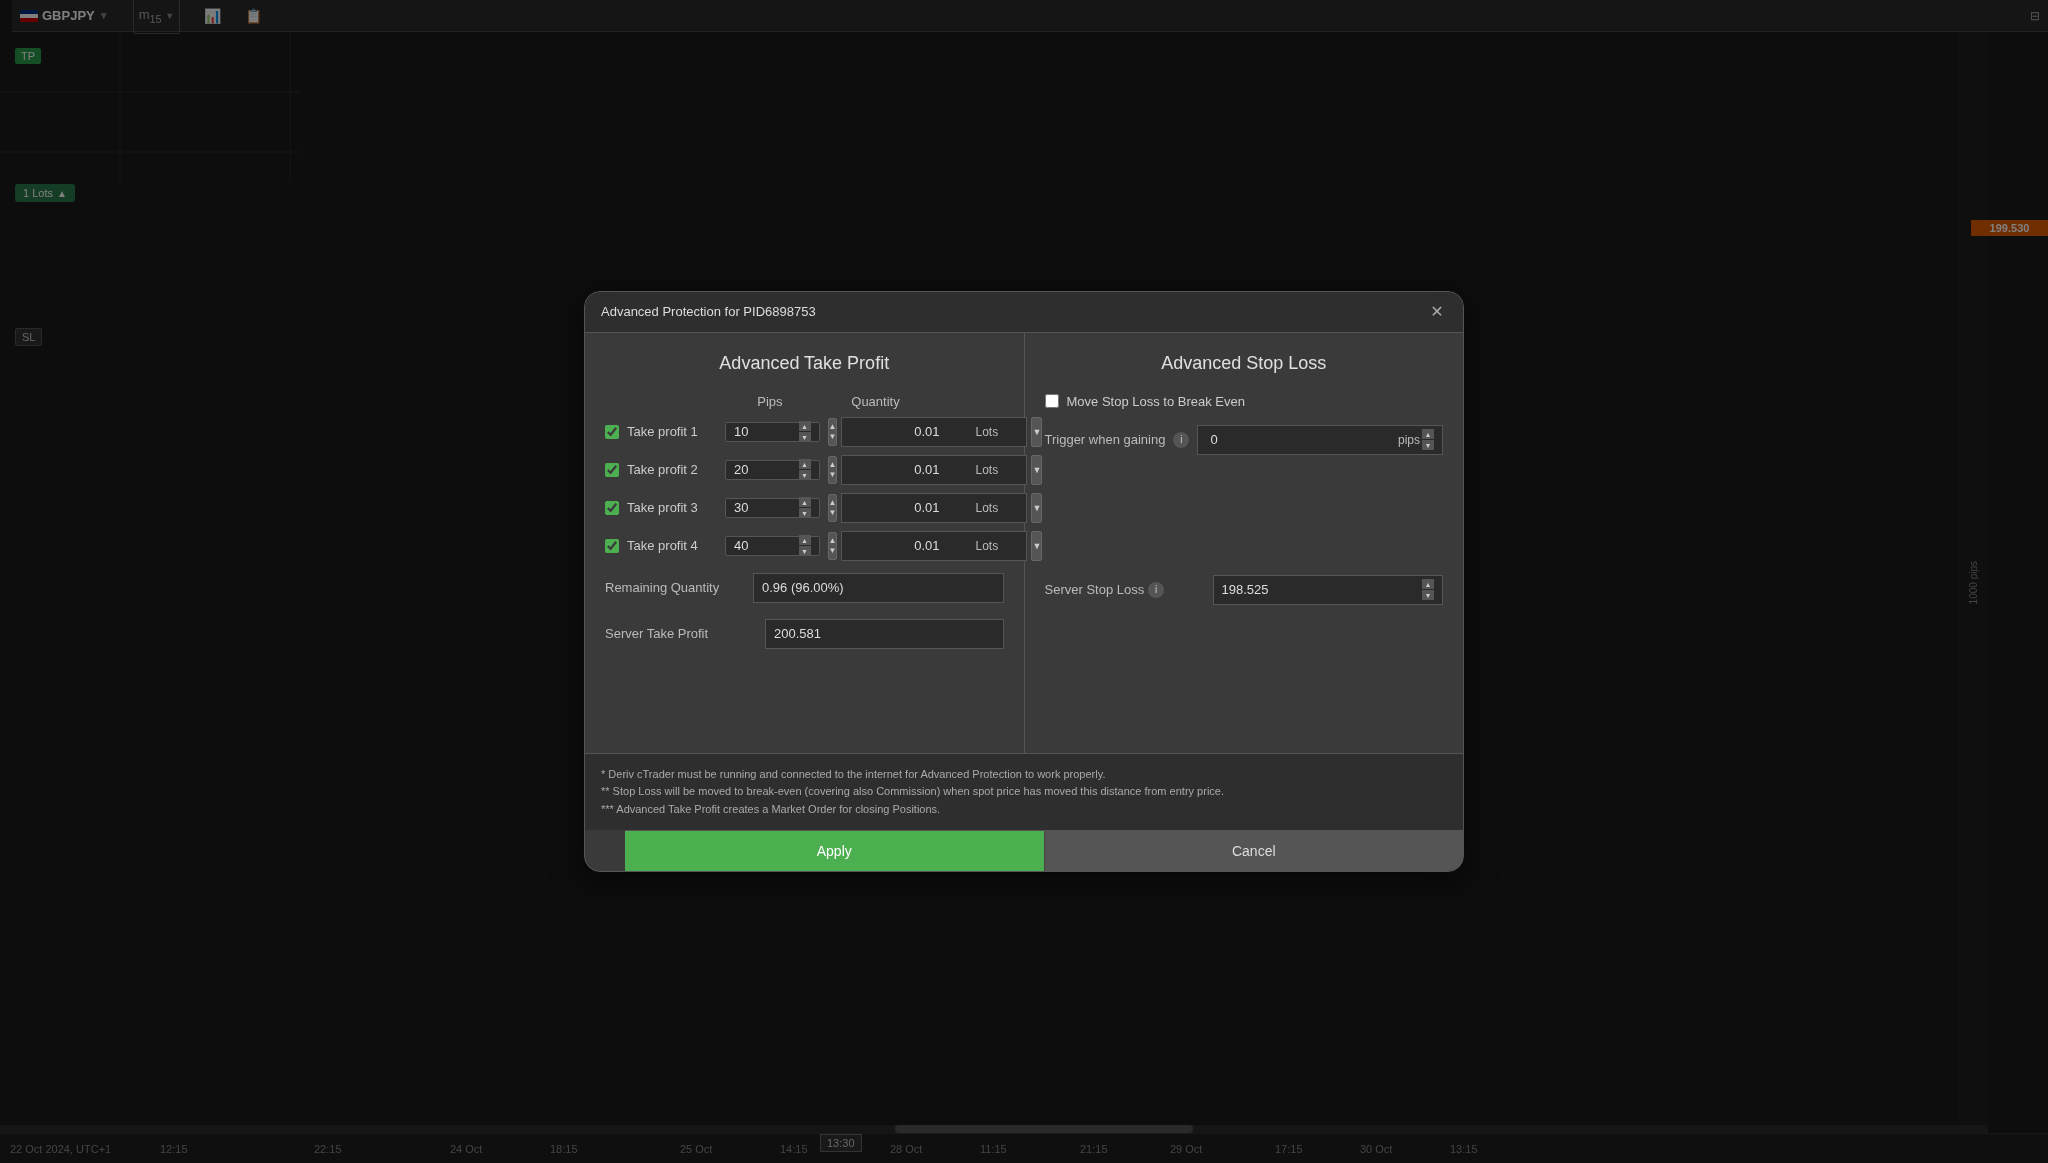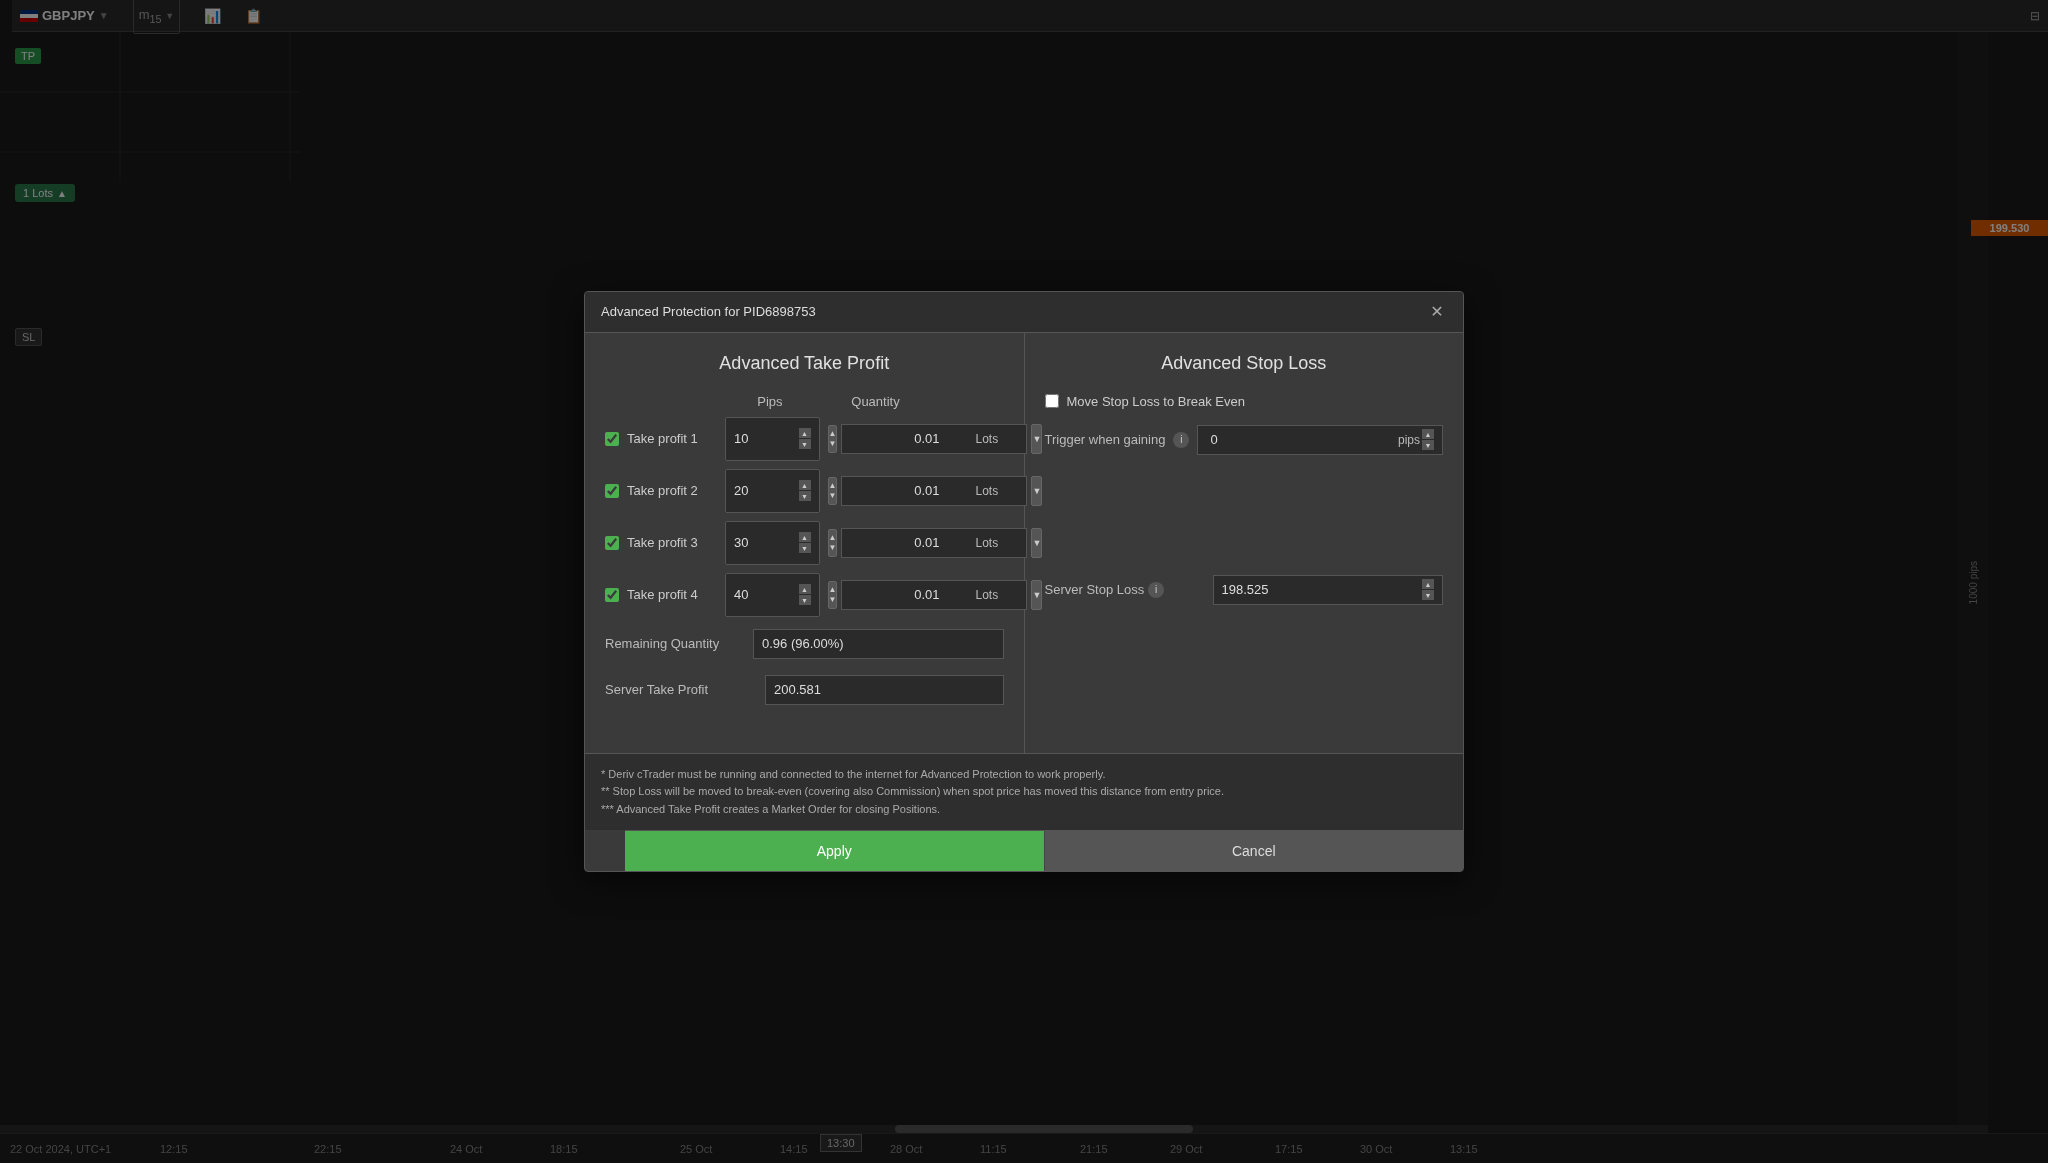--- a/index.html
+++ b/index.html
@@ -125,21 +125,21 @@
       background: rgba(0,0,0,0.5);
       z-index: 100;
       display: flex;
       align-items: center;
       justify-content: center;
     }
 
     .modal {
       background: #3a3a3a;
       border: 1px solid #555;
-      border-radius: 4px;
+      border-radius: 16px;
       width: 880px;
       min-height: 480px;
       box-shadow: 0 8px 32px rgba(0,0,0,0.6);
       overflow: hidden;
     }
 
     .modal-titlebar {
       background: #2e2e2e;
       padding: 10px 16px;
       display: flex;
@@ -227,21 +227,21 @@
     .tp-pips-input {
       flex: 1;
       background: #2a2a2a;
       border: 1px solid #555;
       color: #ddd;
       padding: 4px 8px;
       font-size: 13px;
       display: flex;
       align-items: center;
       justify-content: space-between;
-      height: 44px;
+      height: 20px;
       border-radius: 2px;
     }
     .tp-pips-input input {
       background: transparent;
       border: none;
       color: #ddd;
       font-size: 13px;
       width: 60px;
       outline: none;
     }

